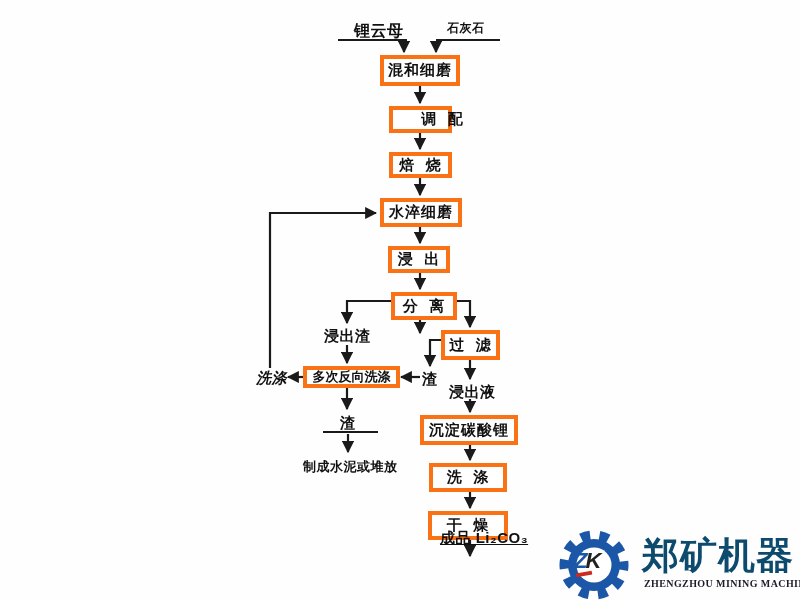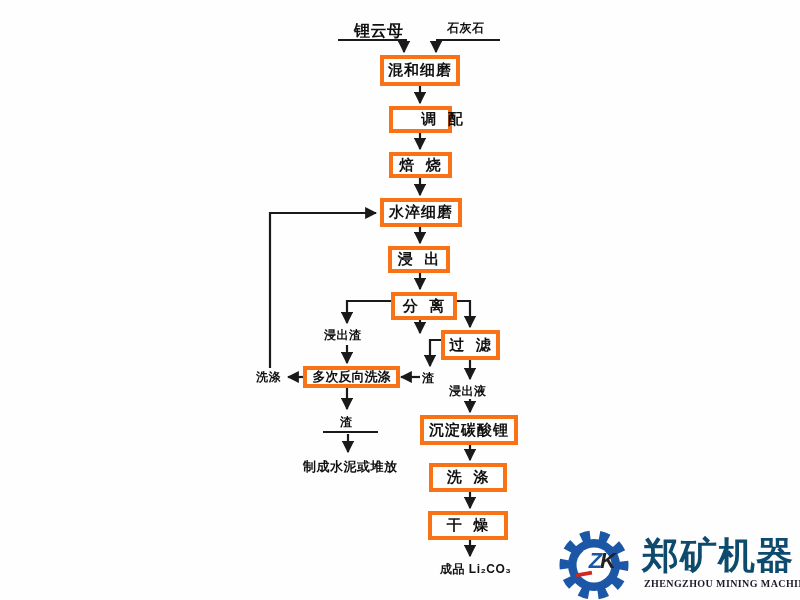--- a/index.html
+++ b/index.html
@@ -9,21 +9,21 @@
     overflow:hidden;
   }
   .wires{position:absolute; left:0; top:0; width:800px; height:600px;}
   .wires path, .wires line{stroke:#1a1a1a; stroke-width:2.2; fill:none;}
   .node{
     position:absolute; box-sizing:border-box; border:4px solid #f97316; background:#fff;
     display:flex; align-items:center; justify-content:center;
     font-weight:700; font-size:15px; white-space:pre; letter-spacing:1px; color:#111;
   }
   .flabel{
-    position:absolute; font-weight:700; font-size:12px; white-space:pre; color:#111;
+    position:absolute; font-weight:700; font-size:15px; white-space:pre; color:#111;
     letter-spacing:0.5px;
   }
   
   #in-0{left:354px; top:21px; font-size:16px;}
   #in-1{left:447px; top:20px; font-size:12px;}
   
   #nd-mix    {left:380px; top:55px;  width:80px; height:31px;}
   #nd-blend  {left:389px; top:106px; width:63px; height:27px;padding-left:44px;}
   #nd-roast  {left:389px; top:152px; width:63px; height:26px;}
   #nd-quench {left:380px; top:198px; width:82px; height:29px;}
@@ -31,29 +31,29 @@
   #nd-sep    {left:391px; top:292px; width:66px; height:28px;}
   #nd-filter {left:441px; top:330px; width:59px; height:30px;}
   #nd-cwash  {left:303px; top:366px; width:97px; height:22px; font-size:13px; letter-spacing:0;}
   #nd-precip {left:420px; top:415px; width:98px; height:30px; font-size:15px;}
   #nd-wash   {left:429px; top:463px; width:78px; height:29px;}
   #nd-dry    {left:428px; top:511px; width:80px; height:29px;}
   
   #sl-leach-residue {left:324px; top:327px;}
   #sl-residue-right {left:422px; top:370px;}
   #sl-leach-liquor  {left:449px; top:383px;}
-  #sl-wash-recycle  {left:256px; top:369px;}
+  #sl-wash-recycle  {left:256px; top:369px;font-style:italic;}
   #sl-residue-bottom{left:340px; top:414px;}
   #sl-cement        {left:303px; top:458px; font-size:13px;}
-  #sl-product       {left:440px; top:561px;}
+  #sl-product       {left:440px; top:529px;text-decoration:underline;}
   
   .logo{position:absolute; left:552px; top:524px; width:248px; height:76px;}
   .gear-svg{position:absolute; left:0; top:0;}
   .zk{
-    position:absolute; left:22px; top:26px; width:40px; text-align:right;
+    position:absolute; left:22px; top:26px; width:40px; text-align:left;
     font-style:italic; font-weight:700; font-size:22px; line-height:22px; letter-spacing:-2px;
   }
   .zk .z{color:#1b57a6;}
   .zk .k{color:#222222;}
   .zk-swoosh{
     position:absolute; left:24px; top:48px; width:16px; height:3.5px;
     background:#cd2a1d; transform:rotate(-10deg);
   }
   .logo-cn{
     position:absolute; left:90px; top:12px; width:156px;

